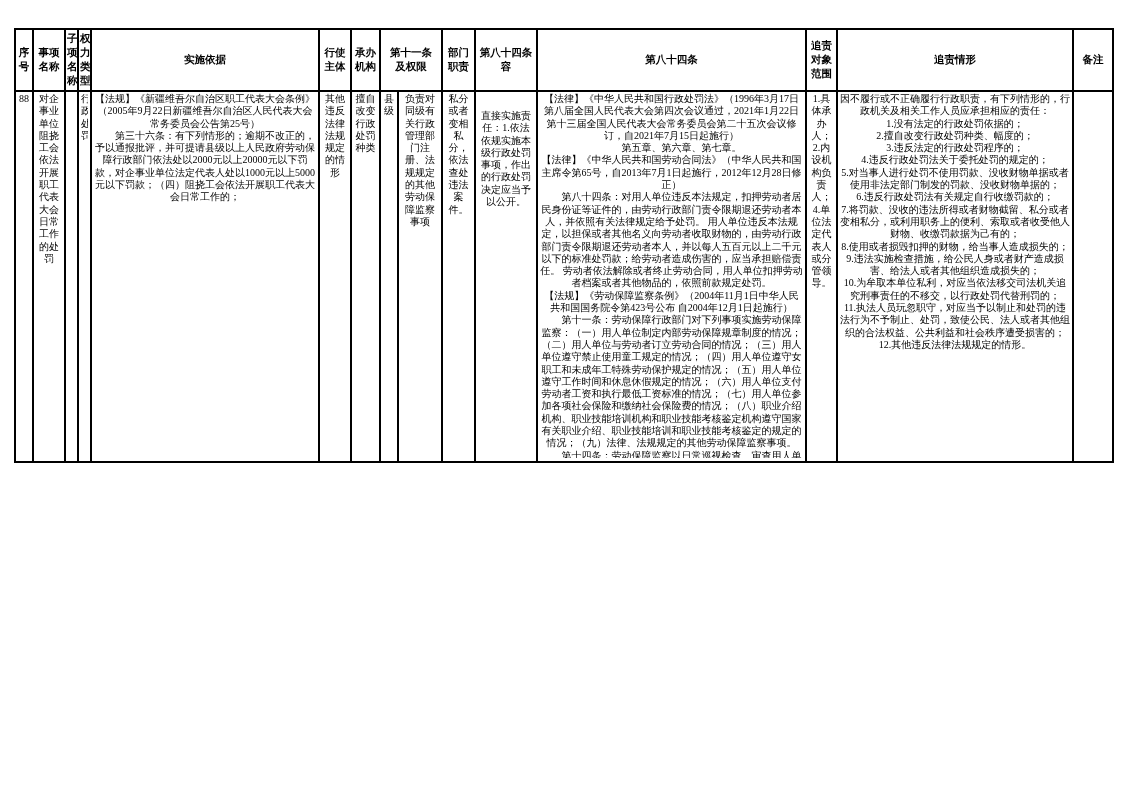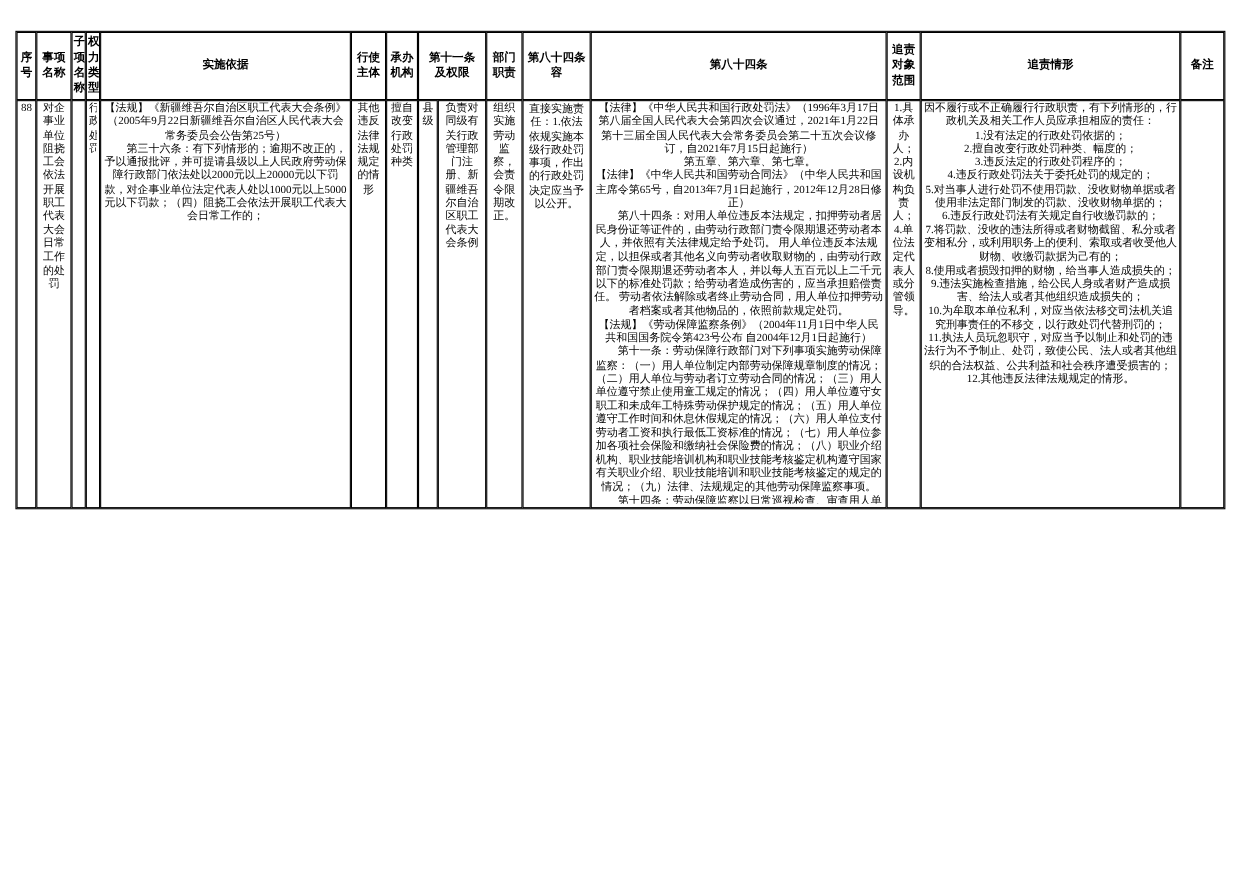--- a/index.html
+++ b/index.html
@@ -38,21 +38,21 @@
   .cc {
     font-size: 10px;
     line-height: 12.3px;
     white-space: pre-wrap;
     overflow-wrap: break-word;
     word-break: break-all;
     max-height: 365px;
     overflow: hidden;
     text-align: center;
   }
-  .pad-top { padding-top: 1px; }
+  .pad-top { padding-top: 17px; }
 </style>
 </head>
 <body>
 
 <div class="page">
   <table class="grid">
     <colgroup>
       <col style="width:18px">
         <col style="width:32px">
         <col style="width:13px">
@@ -124,24 +124,24 @@
         <td>
             <div class="cc">其他违反法律法规规定的情形</div>
           </td>
         <td>
             <div class="cc">擅自改变行政处罚种类</div>
           </td>
         <td>
             <div class="cc">县级</div>
           </td>
         <td>
-            <div class="cc">负责对同级有关行政管理部门注册、新疆维吾尔自治区职工代表大会条例</div>
+            <div class="cc">负责对同级有关行政管理部门注册、法规规定的其他劳动保障监察事项</div>
           </td>
         <td>
-            <div class="cc">组织实施劳动监察，会责令限期改正。</div>
+            <div class="cc">私分或者变相私分，依法查处违法案件。</div>
           </td>
         <td>
             <div class="cc pad-top">直接实施责任：1.依法依规实施本级行政处罚事项，作出的行政处罚决定应当予以公开。</div>
           </td>
         <td>
             <div class="cc">【法律】《中华人民共和国行政处罚法》（1996年3月17日第八届全国人民代表大会第四次会议通过，2021年1月22日第十三届全国人民代表大会常务委员会第二十五次会议修订，自2021年7月15日起施行）
 　　第五章、第六章、第七章。
 【法律】《中华人民共和国劳动合同法》（中华人民共和国主席令第65号，自2013年7月1日起施行，2012年12月28日修正）
 　　第八十四条：对用人单位违反本法规定，扣押劳动者居民身份证等证件的，由劳动行政部门责令限期退还劳动者本人，并依照有关法律规定给予处罚。 用人单位违反本法规定，以担保或者其他名义向劳动者收取财物的，由劳动行政部门责令限期退还劳动者本人，并以每人五百元以上二千元以下的标准处罚款；给劳动者造成伤害的，应当承担赔偿责任。 劳动者依法解除或者终止劳动合同，用人单位扣押劳动者档案或者其他物品的，依照前款规定处罚。
 【法规】《劳动保障监察条例》（2004年11月1日中华人民共和国国务院令第423号公布 自2004年12月1日起施行）

